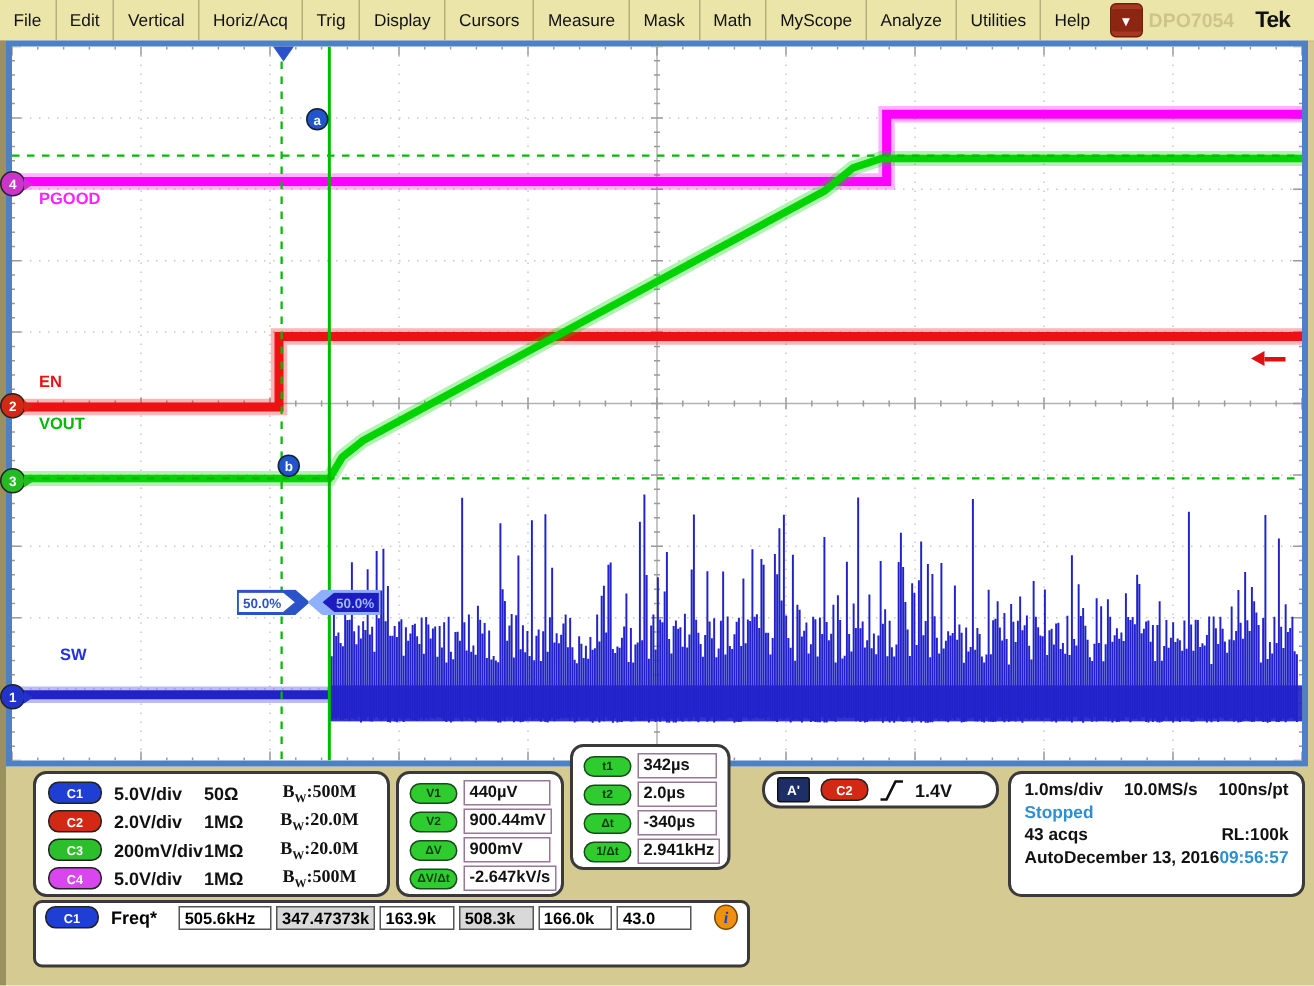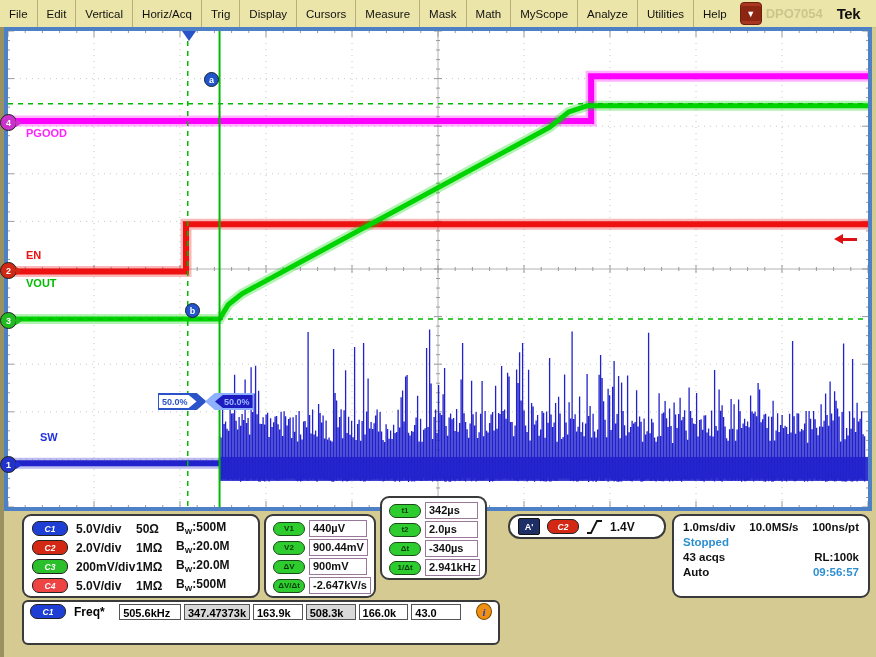--- a/index.html
+++ b/index.html
@@ -39,24 +39,24 @@
              height:13px;display:flex;align-items:center;padding:0 3px 0 9px;}
   .trigpos{position:absolute;top:0;width:0;height:0;border-left:7px solid transparent;
            border-right:7px solid transparent;border-top:10px solid #2b53c9;}
   .lvlarrow{position:absolute;display:flex;align-items:center;}
   .lvlarrow .head{width:0;height:0;border-right:9px solid #dd1111;border-top:5px solid transparent;border-bottom:5px solid transparent;}
   .lvlarrow .tail{width:14px;height:3px;background:#dd1111;}
   
   .panel{position:absolute;background:#fff;border:2px solid #3a3a3a;border-radius:9px;box-sizing:border-box;}
   .chrow{display:flex;align-items:center;height:19px;padding:0 8px 0 8px;font-size:12px;font-weight:bold;color:#111;}
   .badge{width:34px;height:13px;border-radius:7px;border:1px solid #222;color:#fff;font-size:8.5px;font-weight:bold;
-         display:flex;align-items:center;justify-content:center;flex:0 0 auto;font-style:italic;}
+         display:flex;align-items:center;justify-content:center;flex:0 0 auto;}
   .chrow .scale{margin-left:8px;flex:1;}
   .chrow .imp{width:40px;text-align:left;}
-  .chrow .bw{width:74px;text-align:left;}
+  .chrow .bw{width:74px;text-align:center;font-family:Liberation Serif, serif;}
   sub{font-size:8px;}
   .curow{display:flex;align-items:center;height:19px;padding:0 5px;}
   .cbadge{min-width:30px;height:12px;border-radius:7px;border:1px solid #1a4a1a;background:#2ecc2e;color:#0a3a0a;
           font-size:8px;font-weight:bold;display:flex;align-items:center;justify-content:center;flex:0 0 auto;}
   .vbox{flex:1;margin-left:4px;border:1px solid #997799;background:#fff;font-size:11px;font-weight:bold;
         padding:0 3px;height:15px;line-height:15px;color:#111;}
   .trigpanel{display:flex;align-items:center;padding:0 8px;gap:7px;}
   .abadge{width:20px;height:15px;background:#1d2f66;color:#fff;font-size:9px;font-weight:bold;border-radius:2px;
           display:flex;align-items:center;justify-content:center;border:1px solid #111;}
   .tbval{font-size:12px;font-weight:bold;color:#111;}
@@ -192,21 +192,21 @@
     <span class="imp">1MΩ</span>
     <span class="bw"><span>B</span><sub>W</sub><span>:20.0M</span></span>
   </div>
   <div class="chrow">
     <span class="badge" style="background:#2bbf2b">C3</span>
     <span class="scale">200mV/div</span>
     <span class="imp">1MΩ</span>
     <span class="bw"><span>B</span><sub>W</sub><span>:20.0M</span></span>
   </div>
   <div class="chrow">
-    <span class="badge" style="background:#ef4444">C4</span>
+    <span class="badge" style="background:#d946ef">C4</span>
     <span class="scale">5.0V/div</span>
     <span class="imp">1MΩ</span>
     <span class="bw"><span>B</span><sub>W</sub><span>:500M</span></span>
   </div>
 </div>
 
 <div class="panel" style="left:264px;top:514px;width:112px;height:84px;padding:3px 2px">
   <div class="curow">
     <span class="cbadge">V1</span>
     <span class="vbox">440µV</span>
@@ -261,20 +261,21 @@
   </div>
   <div class="tbline">
     <span class="blue">Stopped</span>
   </div>
   <div class="tbline">
     <span>43 acqs</span>
     <span>RL:100k</span>
   </div>
   <div class="tbline">
     <span>Auto</span>
+    <span>December 13, 2016</span>
     <span class="blue">09:56:57</span>
   </div>
 </div>
 
 <div class="panel" style="left:22px;top:600px;width:478px;height:45px;border-radius:6px">
   <div class="mrow">
     <span class="mname">
       <span class="badge" style="background:#1f3fd4">C1</span>
       <span>Freq*</span>
     </span>

